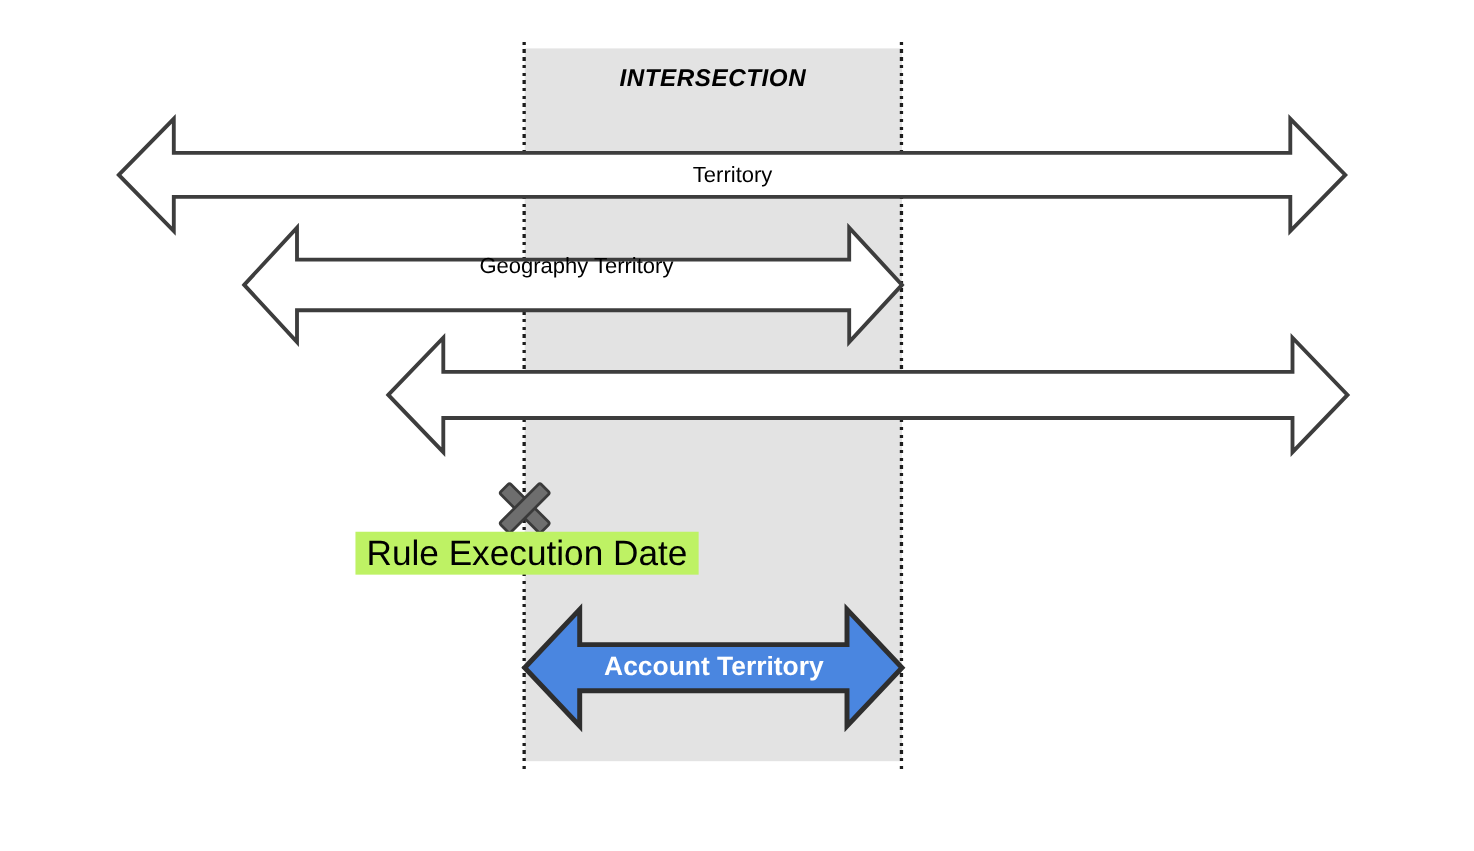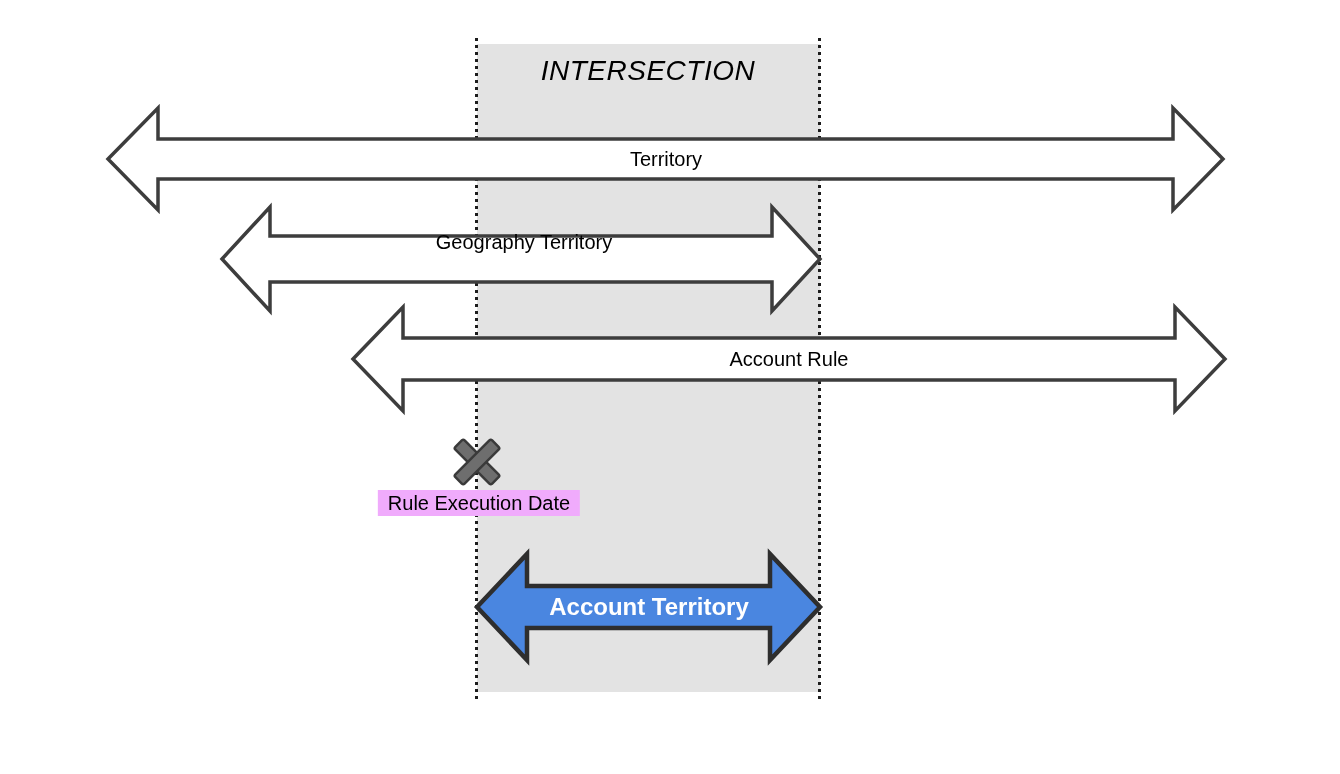--- a/index.html
+++ b/index.html
@@ -55,33 +55,33 @@
   }
   .label {
     position: absolute;
     transform: translate(-50%, -50%);
     white-space: nowrap;
     color: #000000;
     font-size: 20px;
     line-height: 1.1;
   }
   .label.title {
-    font-size: 28px;
-    font-weight: normal;
+    font-size: 22px;
+    font-weight: bold;
     font-style: italic;
     letter-spacing: 0.5px;
   }
   .label.on-blue {
     color: #ffffff;
     font-weight: bold;
     font-size: 24px;
   }
   .label.chip {
-    font-size: 20px;
-    background: #f0abfc;
+    font-size: 32px;
+    background: #bef264;
     padding: 2px 10px;
   }
 </style>
 </head>
 <body>
 
 <div class="stage">
 
   <div class="band"></div>
 
@@ -103,19 +103,18 @@
       <rect x="-26" y="-6.5" width="52" height="13" rx="2" transform="rotate(-45)"></rect>
     </g>
   </svg>
 
   <div class="label title" style="left:648px; top:71px;">INTERSECTION</div>
 
   <div class="label" style="left:666px; top:159px;">Territory</div>
 
   <div class="label" style="left:524px; top:242px;">Geography Territory</div>
 
-  <div class="label" style="left:789px; top:359px;">Account Rule</div>
 
   <div class="label on-blue" style="left:649px; top:607px;">Account Territory</div>
 
   <div class="label chip" style="left:479px; top:503px;">Rule Execution Date</div>
 
 </div>
 
 </body></html>

